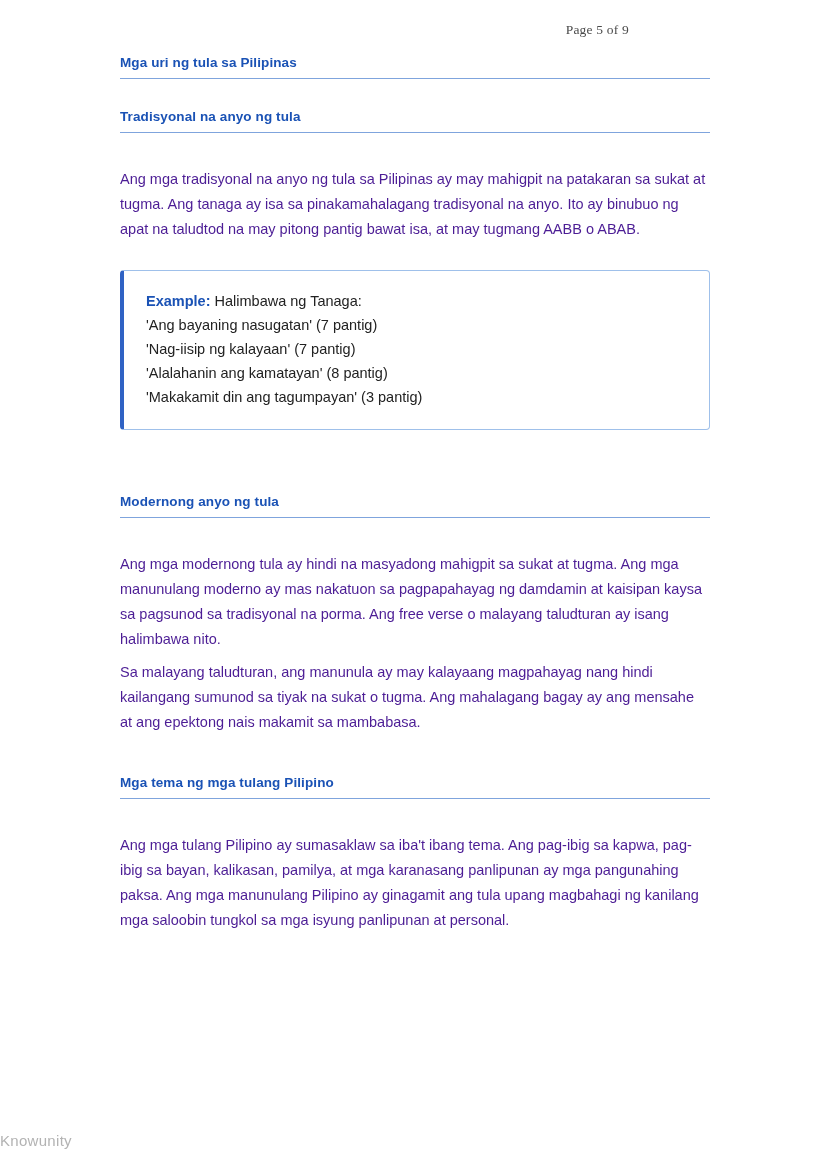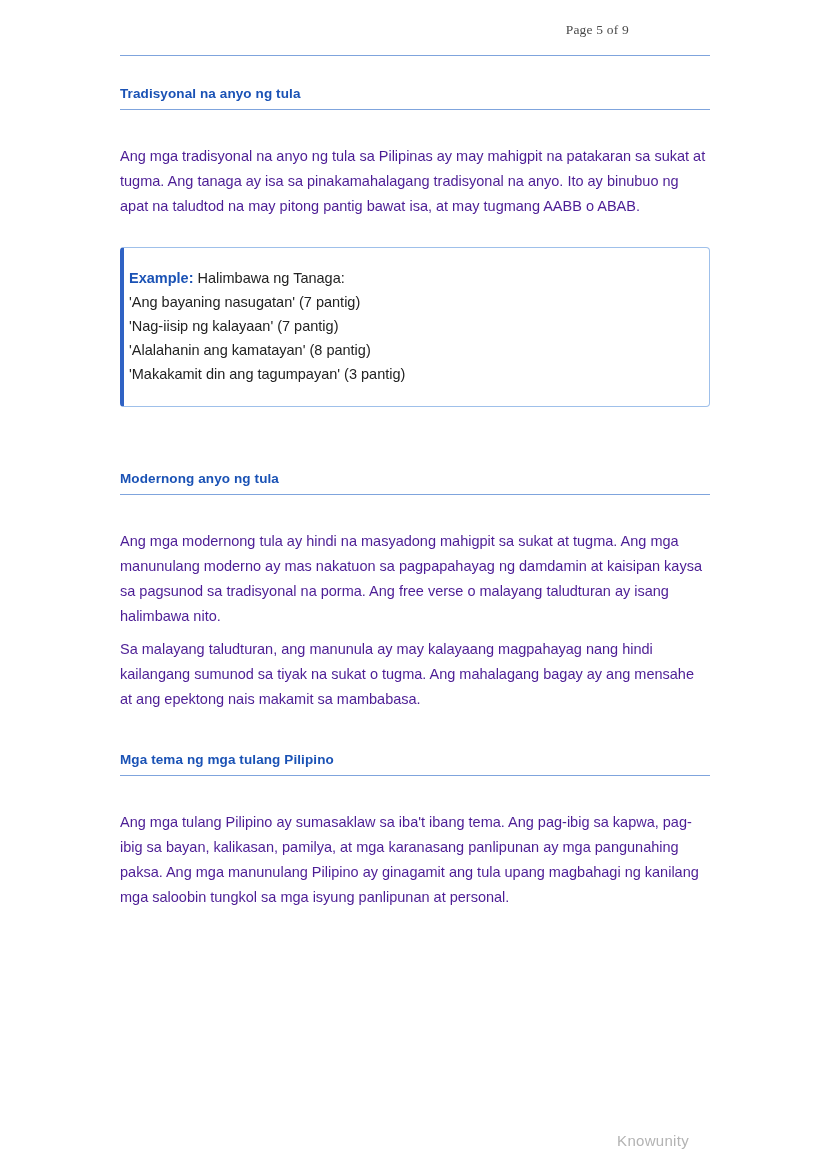--- a/index.html
+++ b/index.html
@@ -60,57 +60,58 @@
     color: #4c1d95;
     margin: 0;
   }
   p.body-text + p.body-text {
     margin-top: 8px;
   }
   .example-box {
     border: 1px solid #9fc0ea;
     border-left: 4px solid #2f62c4;
     border-radius: 4px;
-    padding: 18px 22px 20px 5px;
+    padding: 18px 22px 20px 22px;
     margin: 28px 0 0 0;
     background: #ffffff;
   }
   .example-line {
     font-size: 14.5px;
     line-height: 24px;
     color: #222222;
   }
   .example-label {
     font-weight: bold;
     color: #1a52b5;
   }
   .watermark {
     position: absolute;
     left: 0;
     right: 0;
     bottom: 22px;
-    text-align: right;
+    text-align: left;
     font-size: 15px;
     color: #b3b3b3;
     letter-spacing: 0.3px;
   }
   .spacer-24 { height: 24px; }
   .spacer-34 { height: 34px; }
   .spacer-40 { height: 40px; }
 </style>
 </head>
 <body>
 
 <div class="page">
 
   <div class="page-number">Page 5 of 9</div>
 
   <div class="content">
 
     <div class="heading-block">
+      <h2 class="section-heading">Mga uri ng tula sa Pilipinas</h2>
       <hr class="heading-rule">
     </div>
 
     <div class="gap-after-rule"></div>
 
     <div class="heading-block">
       <h2 class="section-heading">Tradisyonal na anyo ng tula</h2>
       <hr class="heading-rule">
     </div>
 

